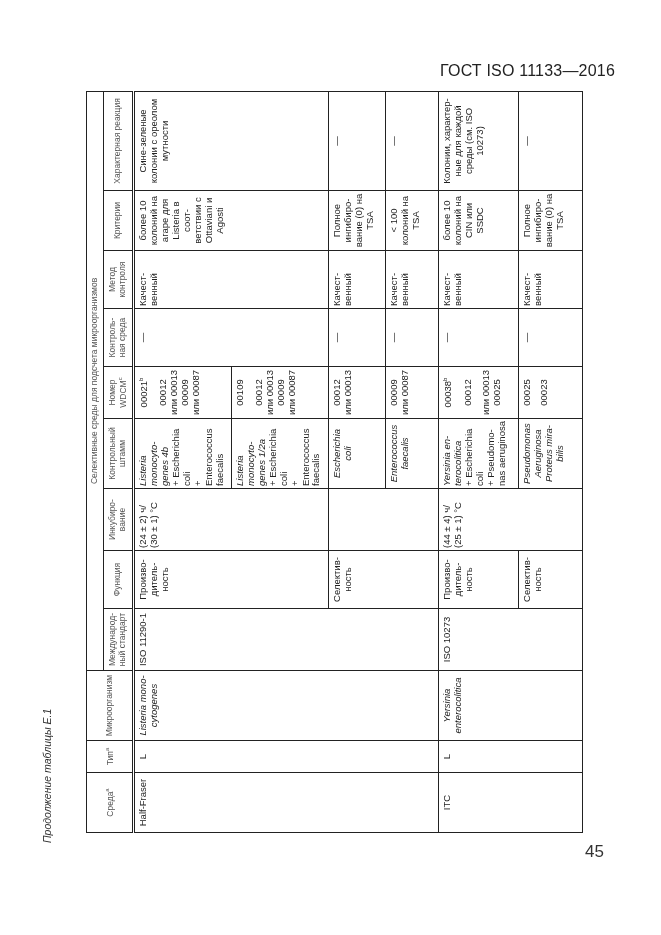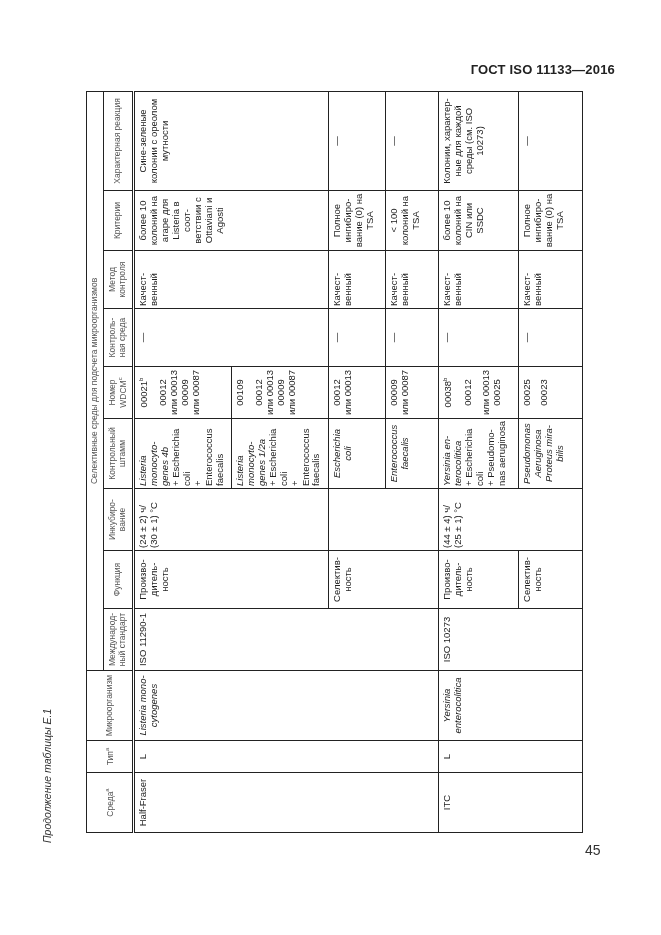--- a/index.html
+++ b/index.html
@@ -1,18 +1,18 @@
 <!DOCTYPE html>
 <html><head>
 <meta charset="utf-8">
 <style>
   html,body{margin:0;padding:0;background:#fff;}
   body{width:661px;height:935px;position:relative;overflow:hidden;font-family:"Liberation Sans",sans-serif;color:#222;}
-  .doc-header{position:absolute;right:46px;top:62px;font-size:13px;font-weight:bold;letter-spacing:0.2px;}
-  .page-number{position:absolute;left:585px;top:842px;font-size:14px;color:#333;}
+  .doc-header{position:absolute;right:46px;top:62px;font-size:16px;font-weight:normal;letter-spacing:0.2px;}
+  .page-number{position:absolute;left:585px;top:842px;font-size:17px;color:#333;}
   .caption{position:absolute;left:41px;top:843px;width:160px;transform-origin:0 0;transform:rotate(-90deg);font-size:10.5px;font-style:italic;color:#333;white-space:nowrap;}
   
   .rot{position:absolute;left:86px;top:833px;width:741px;height:497px;transform-origin:0 0;transform:rotate(-90deg);}
   table{border-collapse:collapse;width:741px;height:497px;table-layout:fixed;font-size:9.5px;line-height:1.15;}
   td,th{border:1px solid #222;padding:3px 2px;vertical-align:top;text-align:center;font-weight:normal;}
   th{color:#555;font-size:8.5px;vertical-align:middle;}
   .group-head{color:#555;font-size:8.5px;border-bottom:1px solid #222;}
   .dbl td{border-top:3px double #222;}
   .it{font-style:italic;}
   .left{text-align:left;}

